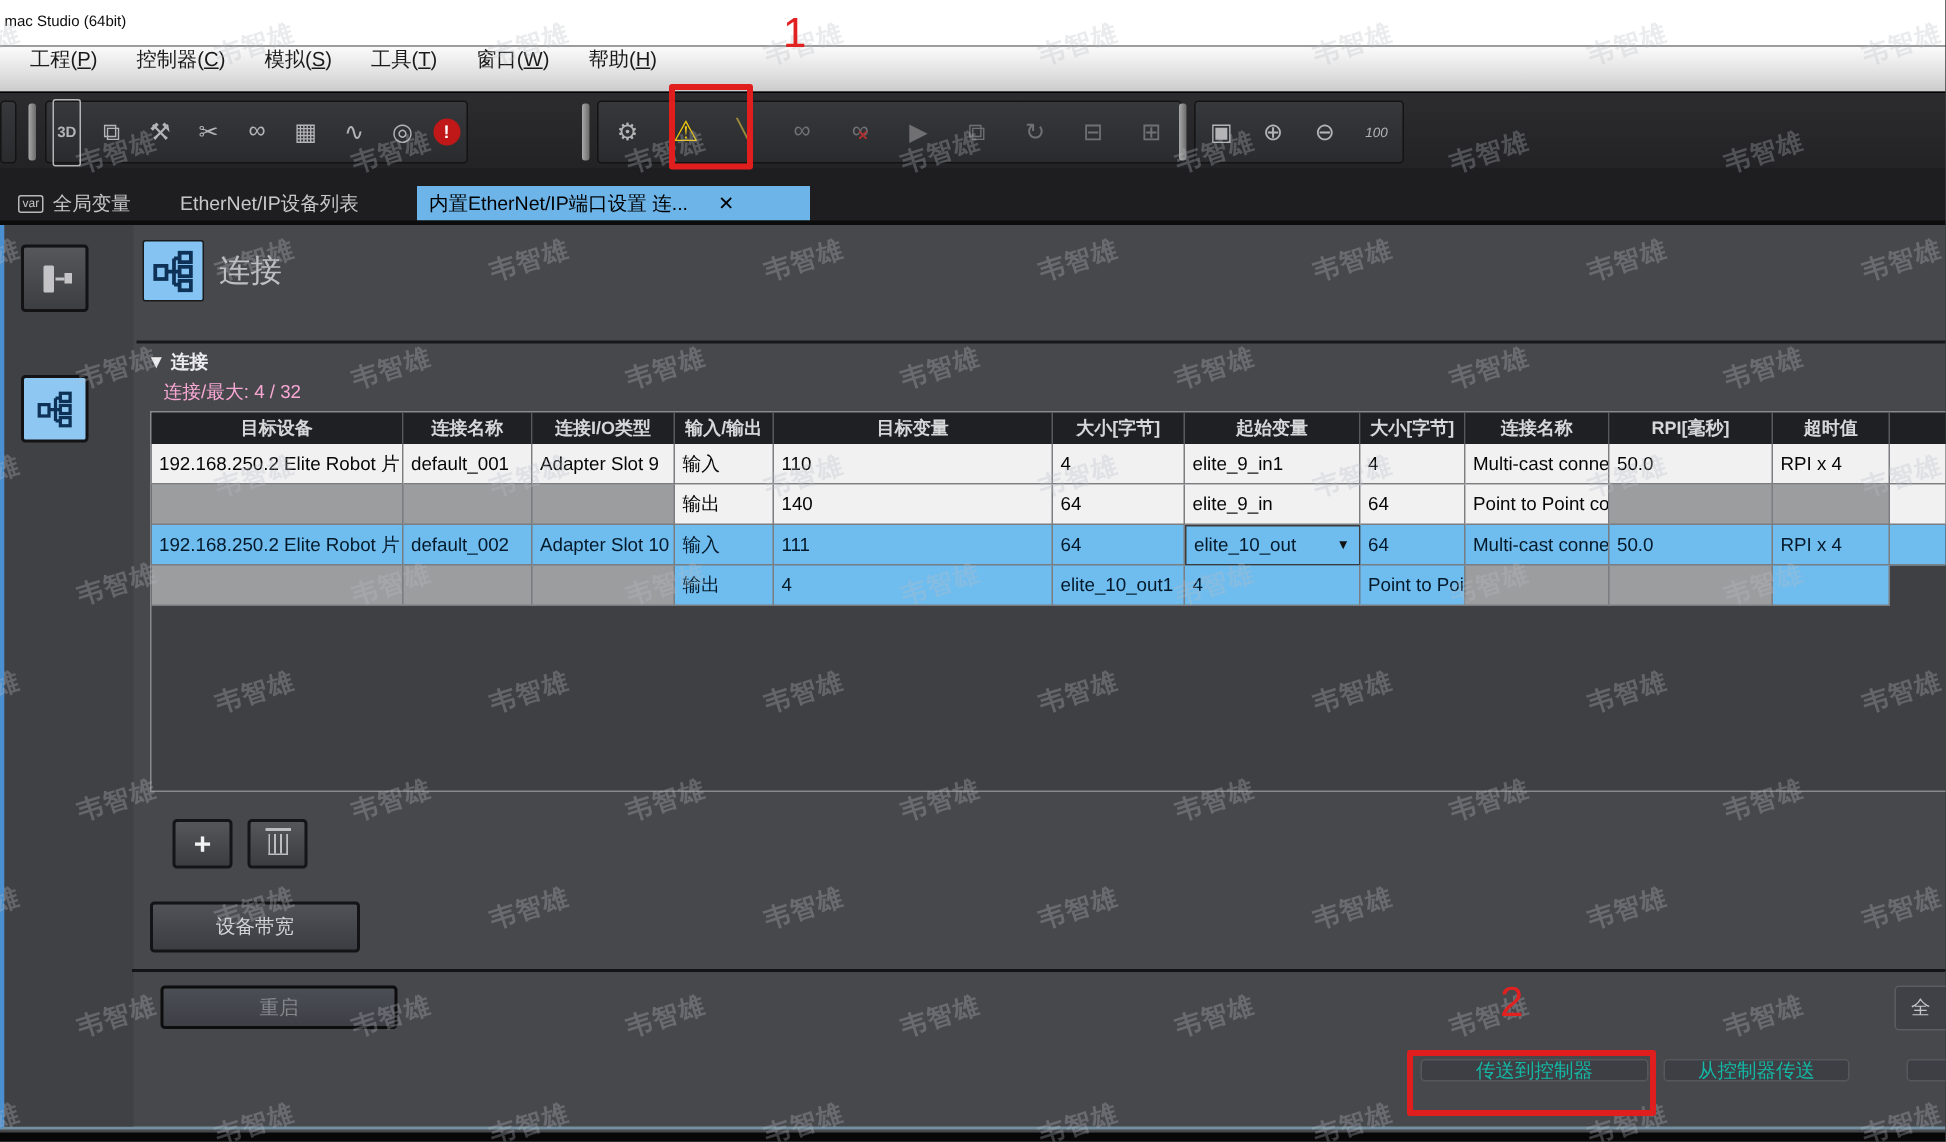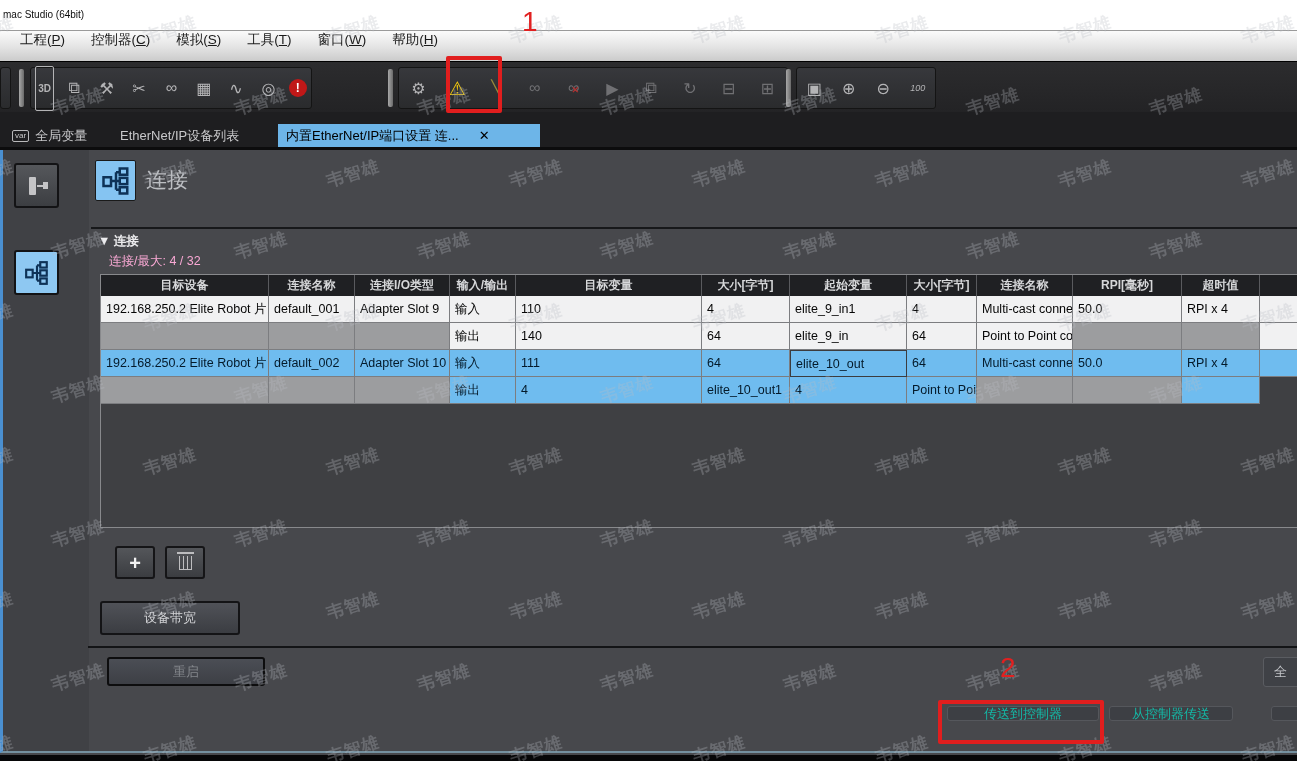--- a/index.html
+++ b/index.html
@@ -61,21 +61,21 @@
   .ctable { position:absolute; left:97px; top:124px; width:1200px; height:254px;
             background:#3f4043; border:1px solid #88898c; overflow:hidden; }
   .trow { display:grid; grid-template-columns:168px 86px 95px 66px 186px 88px 117px 70px 96px 109px 78px 39px; }
   .th { height:21px; line-height:21px; background:#1f2023; color:#d6d7d9; font-size:12px; font-weight:bold;
         text-align:center; overflow:hidden; white-space:nowrap; border-right:1px solid #595a5e; }
   .td { height:27px; line-height:26px; font-size:12.5px; padding-left:5px; overflow:hidden; white-space:nowrap;
         border-right:1px solid #7c7d80; border-bottom:1px solid #7c7d80; cursor:cell; }
   .c-light { background:#f1f1f2; color:#060606; }
   .c-gray  { background:#9c9d9f; }
   .c-sel   { background:#6fbcef; color:#041a2a; }
-  .dropcell { display:flex; align-items:flex-start; border:1px solid #3c3c3e;flex-direction:column; }
+  .dropcell { display:flex; align-items:flex-end; border:1px solid #3c3c3e; }
   .dropcell .caret { margin-left:auto; margin-right:6px; font-size:9px; color:#111; }
 
   
   .sqbtn { position:absolute; top:396px; width:40px; height:33px; border:2px solid #151517; border-radius:3px;
            background:linear-gradient(#54565a,#3b3d41); display:flex; align-items:center; justify-content:center; cursor:pointer; }
   .plus { color:#f2f2f2; font-size:20px; font-weight:bold; line-height:20px; }
   .trash { position:relative; width:13px; height:14px; }
   .trash .lid { position:absolute; left:-2px; top:-4px; width:17px; height:2px; background:#bdbdbf; }
   .trash .can { position:absolute; left:0; top:0; width:13px; height:14px; border:1px solid #bdbdbf; border-top:none;
                 background:repeating-linear-gradient(90deg,transparent 0 3px,#bdbdbf 3px 4px); }

